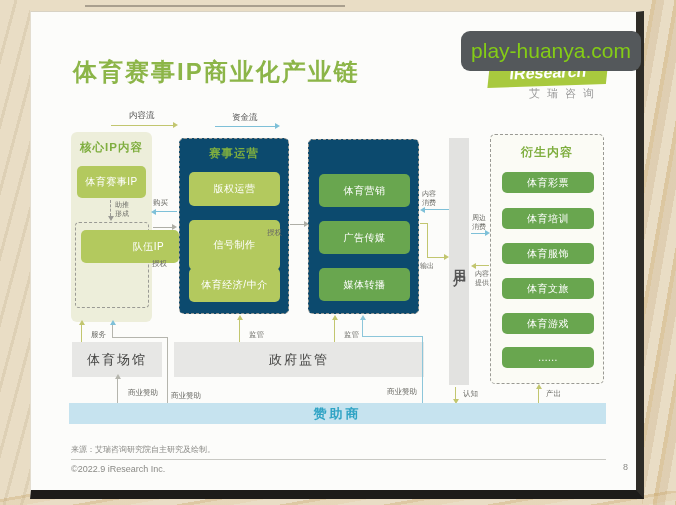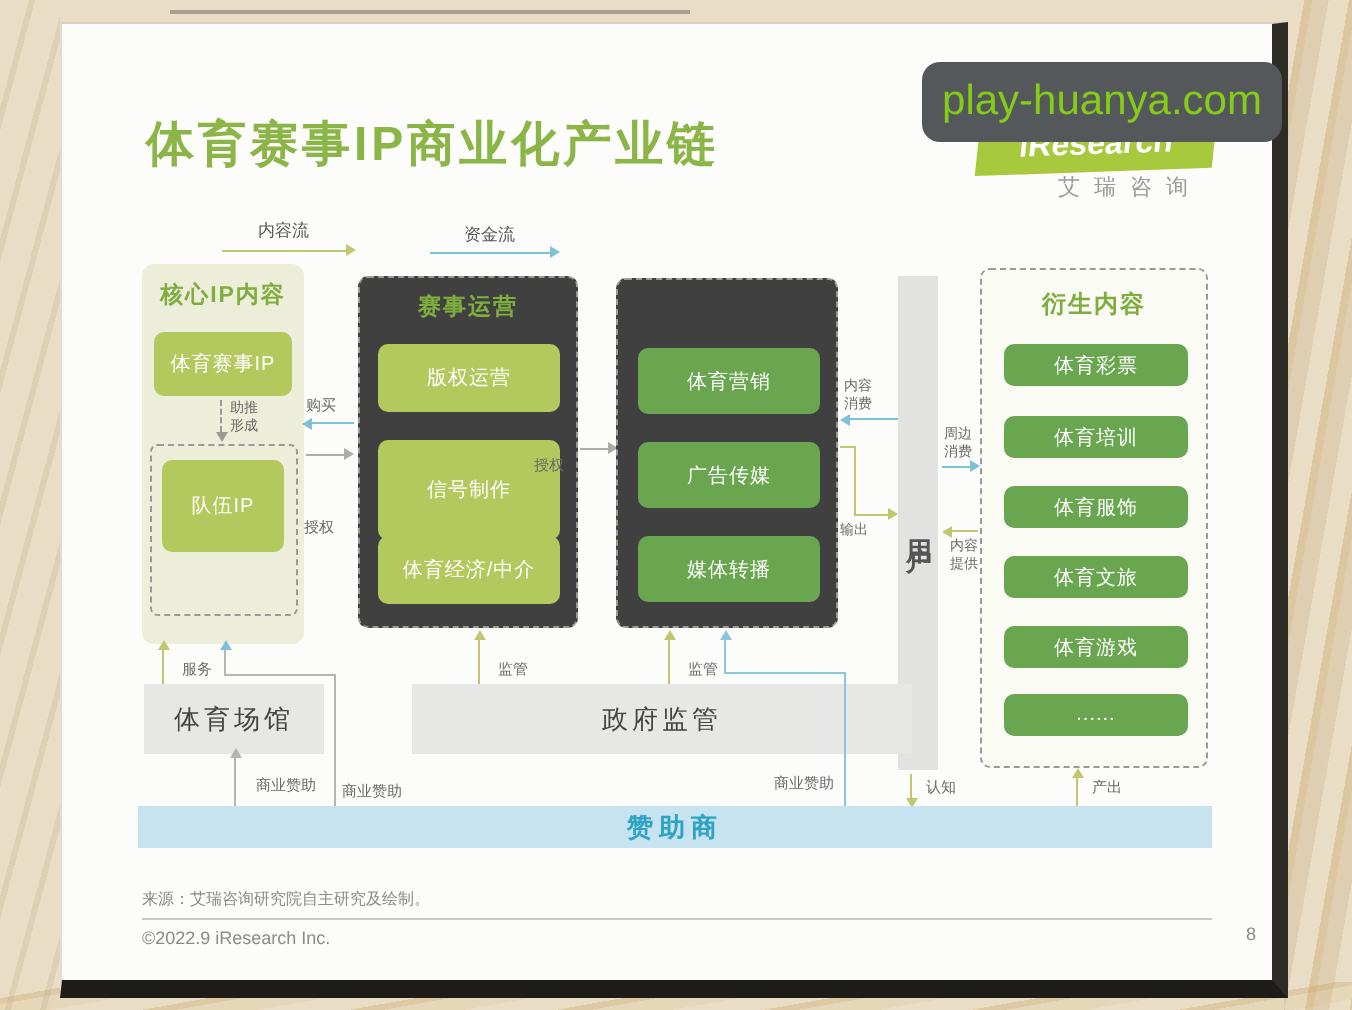--- a/index.html
+++ b/index.html
@@ -21,21 +21,21 @@
     border-top:1px solid #d8d2c4;border-left:1px solid #e3ddd0;
     border-right:8px solid #2e2c27;border-bottom:9px solid #1d1c19;
   }
   .abs{position:absolute;}
   #page-title{left:42px;top:44px;font-size:24px;font-weight:bold;letter-spacing:2px;color:#8cb548;}
   #logo-band{left:458px;top:48px;width:118px;height:26px;background:#a8c93e;transform:skewX(-8deg) rotate(-2deg);
     display:flex;align-items:center;justify-content:center;color:#fff;font-size:16px;font-weight:bold;z-index:1;}
   #logo-cn{left:498px;top:74px;font-size:11px;color:#9a9a9a;letter-spacing:7px;z-index:1;}
   #watermark{left:430px;top:19px;width:180px;height:40px;background:#54585b;border-radius:9px;z-index:2;
     display:flex;align-items:center;justify-content:center;color:#84cc16;font-size:21px;}
-  .panel{box-sizing:border-box;border:1px dashed #9a9a94;border-radius:5px;background:#404040;}
+  .panel{box-sizing:border-box;border:1px dashed #9a9a94;border-radius:5px;background:#0c4a6e;}
   .ptitle{position:absolute;left:0;width:100%;text-align:center;font-size:11.5px;font-weight:bold;color:#7fae3f;letter-spacing:1px;}
   .gbox{position:absolute;border-radius:5px;color:#fff;display:flex;align-items:center;justify-content:center;
     font-size:10px;letter-spacing:.5px;text-align:center;}
   .lime{background:#b3c95e;}
   .green{background:#69a64f;}
   .lbl{position:absolute;font-size:7.5px;color:#6b6b66;line-height:1.25;}
   .arr{position:absolute;left:0;top:0;width:0;height:0;}
   .ln{position:absolute;background:var(--c);}
   .dln{position:absolute;border-left:1px dashed var(--c);}
   .tri{position:absolute;width:0;height:0;}
@@ -84,21 +84,21 @@
 
   <div class="abs" style="left:40px;top:120px;width:81px;height:190px;background:#edeeda;border-radius:6px;">
     <div class="ptitle" style="top:8px;">核心IP内容</div>
     <div class="gbox lime" style="left:6px;top:34px;width:69px;height:32px;">体育赛事IP</div>
     <div class="arr" style="--c:#9a9a94">
       <div class="dln" style="left:39px;top:68px;height:16px;"></div>
         <div class="tri d" style="left:37px;top:84px;"></div>
     </div>
     <div class="lbl wrap2" style="left:44px;top:69px;font-size:7px;">助推形成</div>
     <div class="abs" style="left:4px;top:90px;width:72px;height:84px;border:1px dashed #9a9a94;border-radius:4px;">
-      <div class="gbox lime" style="left:5px;top:7px;width:61px;height:46px;">队伍IP</div>
+      <div class="gbox lime" style="left:5px;top:7px;width:61px;height:33px;padding-left:37px;">队伍IP</div>
     </div>
   </div>
 
   <div class="lbl" style="left:122px;top:186px;">购买</div>
   <div class="arr" style="--c:#7ec0d8">
     <div class="tri l" style="left:120px;top:197px;"></div>
       <div class="ln" style="left:125px;top:199px;width:21px;height:1px;"></div>
   </div>
   <div class="arr" style="--c:#aeaea6">
     <div class="ln" style="left:122px;top:215px;width:19px;height:1px;"></div>
@@ -156,21 +156,21 @@
     <div class="ptitle" style="top:9px;font-size:12px;">衍生内容</div>
     <div class="gbox green" style="left:11px;top:37px;width:92px;height:21px;">体育彩票</div>
     <div class="gbox green" style="left:11px;top:73px;width:92px;height:21px;">体育培训</div>
     <div class="gbox green" style="left:11px;top:108px;width:92px;height:21px;">体育服饰</div>
     <div class="gbox green" style="left:11px;top:143px;width:92px;height:21px;">体育文旅</div>
     <div class="gbox green" style="left:11px;top:178px;width:92px;height:21px;">体育游戏</div>
     <div class="gbox green" style="left:11px;top:212px;width:92px;height:21px;">......</div>
   </div>
 
   <div class="abs grayband" style="left:41px;top:330px;width:90px;height:35px;">体育场馆</div>
-  <div class="abs grayband" style="left:143px;top:330px;width:250px;height:35px;margin-left:32px;">政府监管</div>
+  <div class="abs grayband" style="left:143px;top:330px;width:250px;height:35px;">政府监管</div>
 
   <div class="arr" style="--c:#c2c66f">
     <div class="ln" style="left:50px;top:313px;width:1px;height:17px;"></div>
       <div class="tri u" style="left:48px;top:308px;"></div>
   </div>
   <div class="lbl" style="left:60px;top:318px;">服务</div>
   <div class="arr" style="--c:#b5b5ad">
     <div class="tri u" style="left:79px;top:308px;--c:#7ec0d8;"></div>
     <div class="ln" style="left:81px;top:313px;width:1px;height:13px;"></div>
     <div class="ln" style="left:81px;top:325px;width:55px;height:1px;"></div>

